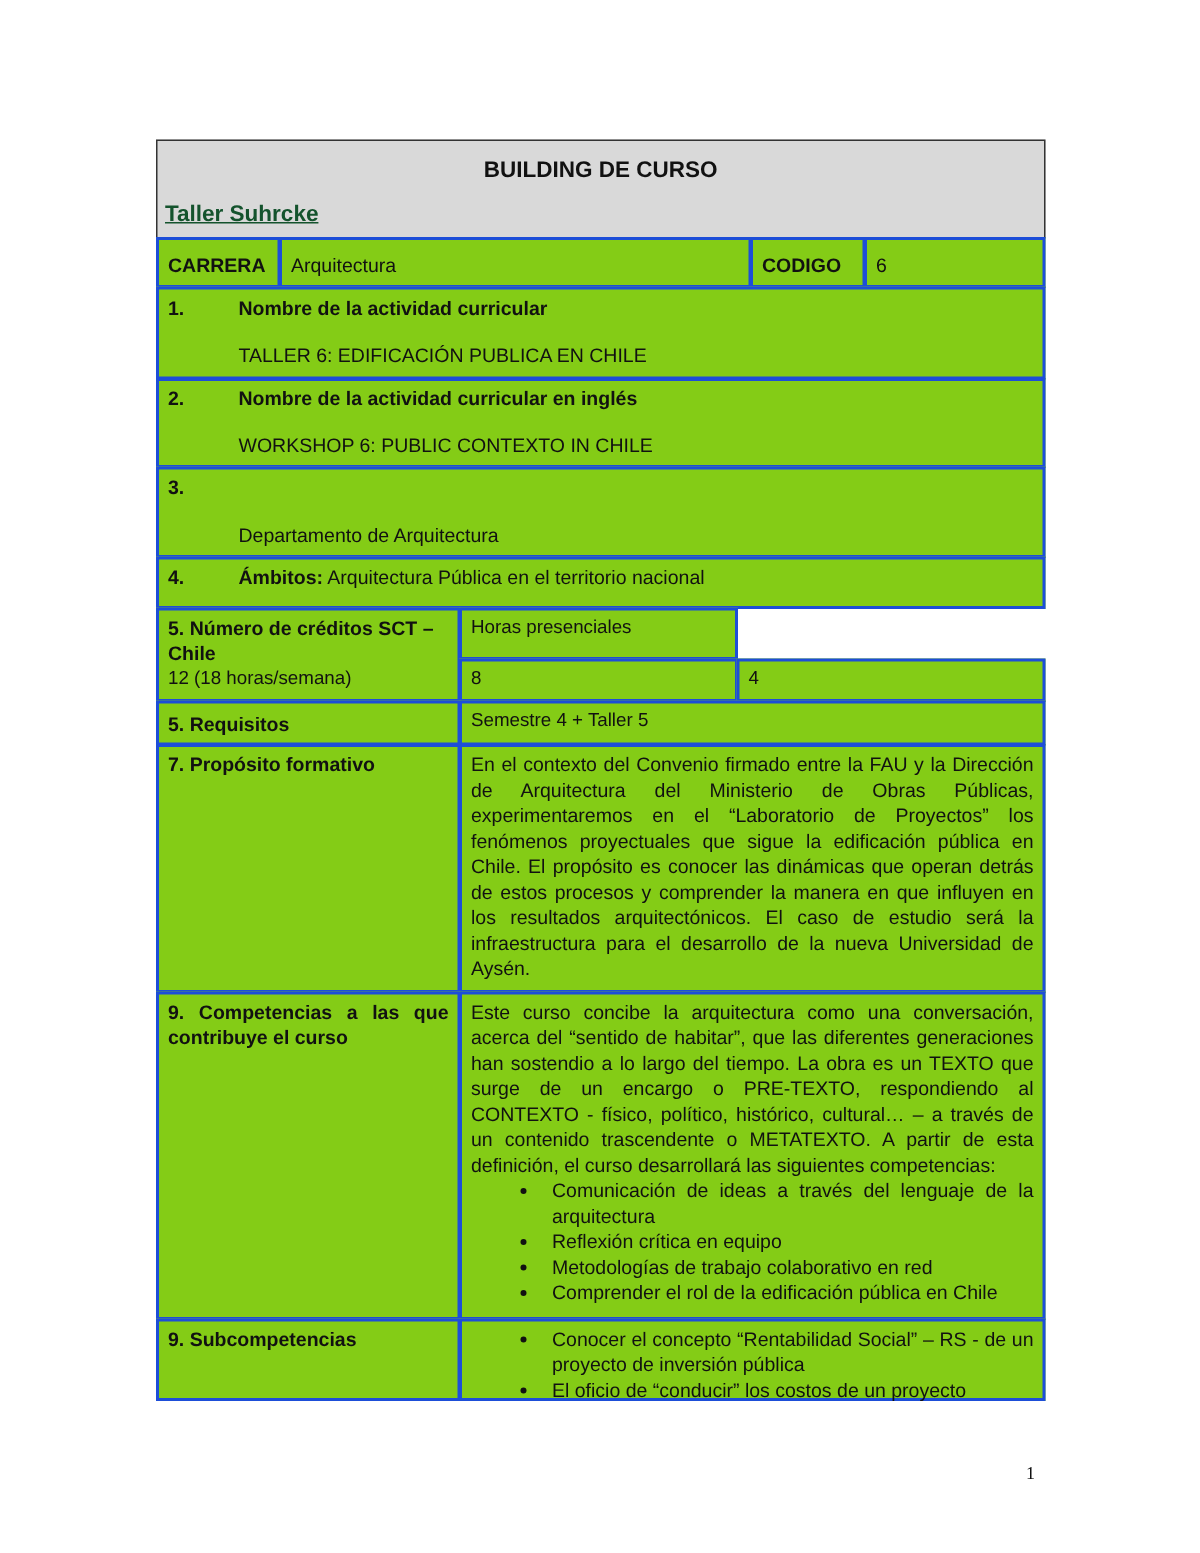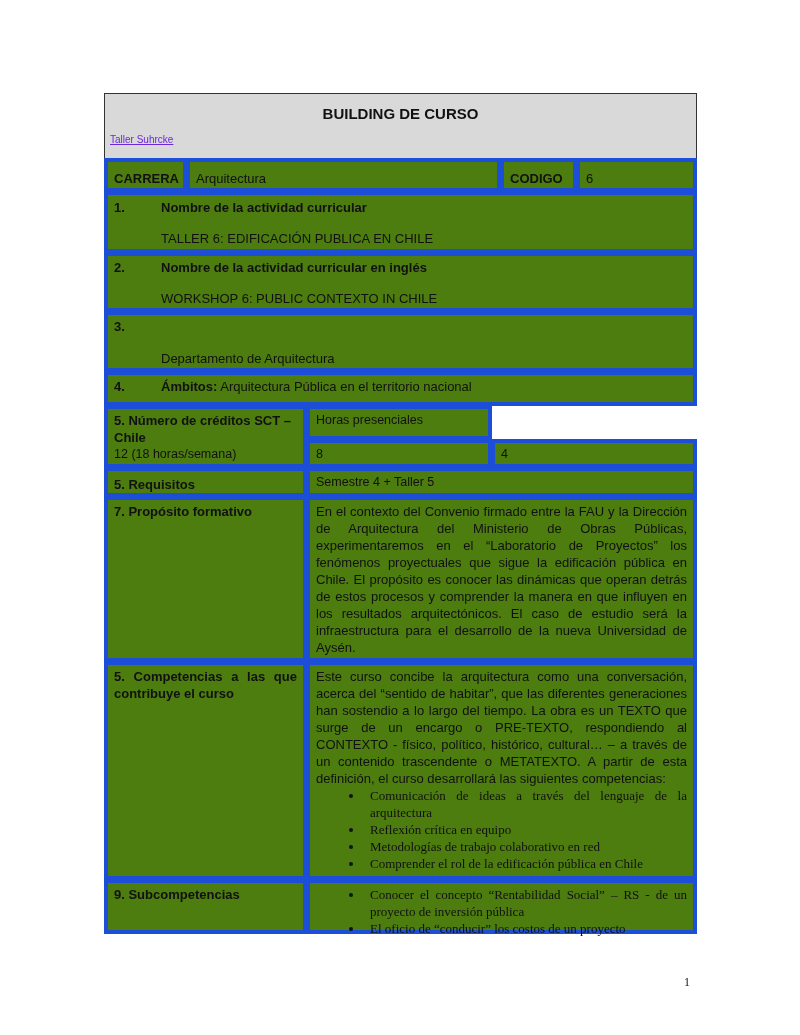--- a/index.html
+++ b/index.html
@@ -3,28 +3,28 @@
 <meta charset="utf-8">
 <style>
   html, body { margin: 0; padding: 0; background: #ffffff; }
   body { width: 800px; height: 1035px; position: relative; font-family: "Liberation Sans", sans-serif; color: #111; }
   .page { position: absolute; left: 0; top: 0; width: 800px; height: 1035px; }
   .abs { position: absolute; box-sizing: border-box; }
   .txt { font-size: 13px; line-height: 17px; }
   .bold { font-weight: bold; }
   .header { left: 104px; top: 93px; width: 593px; height: 66px; background: #d9d9d9; border: 1px solid #333; }
   .title { position: absolute; left: 0; right: 0; top: 11px; text-align: center; font-weight: bold; font-size: 15px; }
-  .link { position: absolute; left: 5px; top: 40px; font-size: 10px; font-weight: normal; color: #6d28d9; text-decoration: underline; cursor: pointer; }
-  .cell { position: absolute; box-sizing: border-box; border: 4px solid #1d4ed8; background: #4d7c0f; }
+  .link { position: absolute; left: 5px; top: 40px; font-size: 15px; font-weight: bold; color: #14532d; text-decoration: underline; cursor: pointer; }
+  .cell { position: absolute; box-sizing: border-box; border: 2px solid #1d4ed8; background: #84cc16; }
   .pad { padding: 3px 6px; }
   .just { text-align: justify; }
   .num { position: absolute; left: 6px; font-weight: bold; }
   .lbl { position: absolute; left: 53px; }
   ul.bl { margin: 0; padding-left: 48px; list-style: disc; }
-  ul.bl li { padding-left: 6px; font-family: Liberation Serif, serif; }
+  ul.bl li { padding-left: 6px; }
   .small { font-size: 12.5px; line-height: 17px; }
   .pn { position: absolute; left: 684px; top: 975px; font-family: "Liberation Serif", serif; font-size: 12px; }
 </style>
 </head>
 <body>
 
 <div class="page">
 
   <div class="abs header">
     <div class="title">BUILDING DE CURSO</div>
@@ -65,21 +65,21 @@
   <div class="cell txt pad small" style="left:306px; top:405px; width:186px; height:35px;">Horas presenciales</div>
   <div class="cell txt pad small" style="left:306px; top:439px; width:186px; height:29px;">8</div>
   <div class="cell txt pad small" style="left:491px; top:439px; width:206px; height:29px;">4</div>
 
   <div class="cell txt pad bold" style="left:104px; top:467px; width:203px; height:30px; padding-top:5px;">5. Requisitos</div>
   <div class="cell txt pad small" style="left:306px; top:467px; width:391px; height:30px;">Semestre 4 + Taller 5</div>
 
   <div class="cell txt pad bold" style="left:104px; top:496px; width:203px; height:166px;">7. Propósito formativo</div>
   <div class="cell txt pad just" style="left:306px; top:496px; width:391px; height:166px;">En el contexto del Convenio firmado entre la FAU y la Dirección de Arquitectura del Ministerio de Obras Públicas, experimentaremos en el “Laboratorio de Proyectos” los fenómenos proyectuales que sigue la edificación pública en Chile. El propósito es conocer las dinámicas que operan detrás de estos procesos y comprender la manera en que influyen en los resultados arquitectónicos. El caso de estudio será la infraestructura para el desarrollo de la nueva Universidad de Aysén.</div>
 
-  <div class="cell txt pad bold just" style="left:104px; top:661px; width:203px; height:219px;">5. Competencias a las que contribuye el curso</div>
+  <div class="cell txt pad bold just" style="left:104px; top:661px; width:203px; height:219px;">9. Competencias a las que contribuye el curso</div>
   <div class="cell txt pad just" style="left:306px; top:661px; width:391px; height:219px;">
     <div>Este curso concibe la arquitectura como una conversación, acerca del “sentido de habitar”, que las diferentes generaciones han sostendio a lo largo del tiempo. La obra es un TEXTO que surge de un encargo o PRE-TEXTO, respondiendo al CONTEXTO - físico, político, histórico, cultural… – a través de un contenido trascendente o METATEXTO. A partir de esta definición, el curso desarrollará las siguientes competencias:</div>
     <ul class="bl">
       <li>Comunicación de ideas a través del lenguaje de la arquitectura</li>
       <li>Reflexión crítica en equipo</li>
       <li>Metodologías de trabajo colaborativo en red</li>
       <li>Comprender el rol de la edificación pública en Chile</li>
     </ul>
   </div>
 

